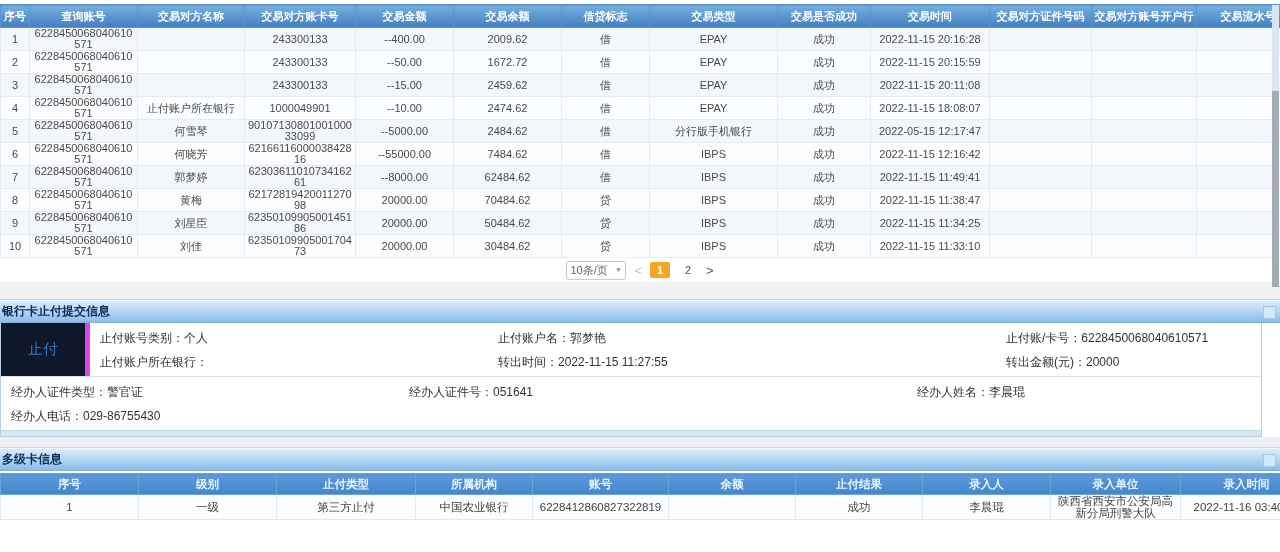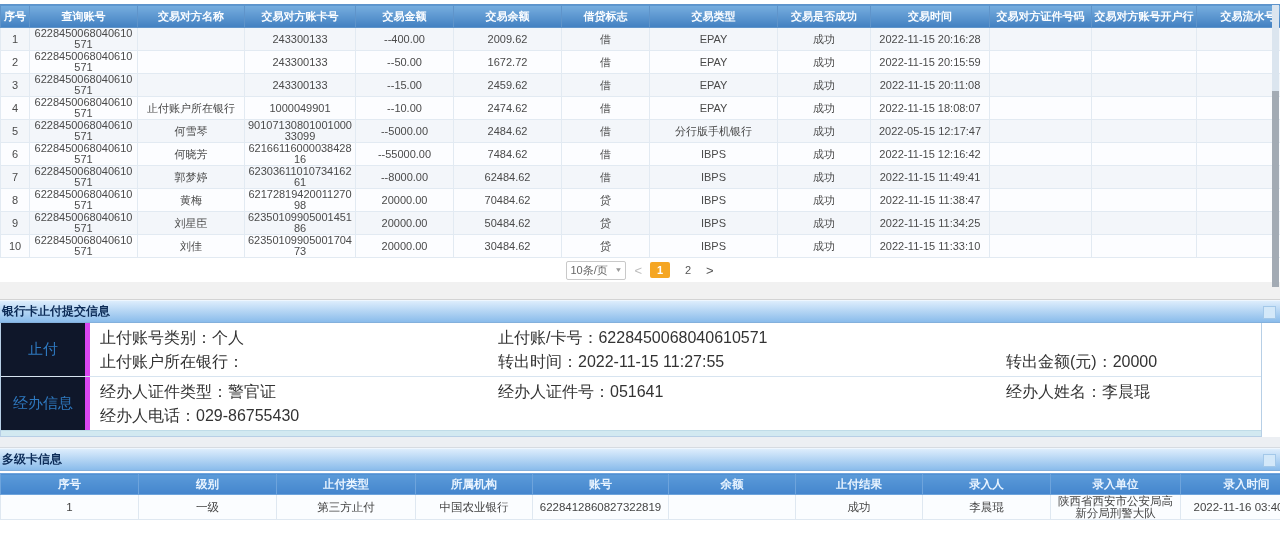--- a/index.html
+++ b/index.html
@@ -50,21 +50,21 @@
   }
   .collapse-box{position:absolute;right:4px;top:5px;width:11px;height:11px;background:#d3e8f9;border:1px solid #a3c8e9;}
 
   
   .panel{width:1260px;border:1px solid #b7cfe6;border-top:none;background:#fff;}
   .block{display:flex;}
   .block-label{width:84px;background:#0f172a;color:#2e79c0;display:flex;align-items:center;justify-content:center;
     font-size:15px;border-right:5px solid #d946ef;flex:none;}
   .block-content{flex:1;padding:3px 0 2px;}
   .field-row{display:flex;min-height:24px;align-items:center;}
-  .field-cell{font-size:16px;color:#333;padding-left:10px;white-space:nowrap;overflow:hidden;}
+  .field-cell{font-size:12px;color:#333;padding-left:10px;white-space:nowrap;overflow:hidden;}
   .field-cell:nth-child(1){width:388px;flex:none;}
   .field-cell:nth-child(2){width:498px;flex:none;}
   .field-cell:nth-child(3){flex:1;}
   .reason{font-size:12px;color:#333;padding:3px 10px 5px;line-height:16px;}
   .block-divider{border-top:1px solid #d7e4f0;}
   .panel-foot{height:5px;background:#d2e9f1;border-top:1px solid #c0dce8;}
   .strip-blue{height:10px;background:#eceff3;border-bottom:1px solid #d6dbe1;}
 
   
   .ml-spacer{height:2px;}
@@ -280,33 +280,33 @@
   <span class="collapse-box"></span>
 </div>
 
 <div class="panel">
   <div class="block">
     <div class="block-label">止付</div>
     <div class="block-content">
       <div>
           <div class="field-row">
             <div class="field-cell">止付账号类别：个人</div>
+            <div class="field-cell">止付账户名：郭梦艳</div>
             <div class="field-cell">止付账/卡号：6228450068040610571</div>
           </div>
           <div class="field-row">
             <div class="field-cell">止付账户所在银行：</div>
             <div class="field-cell">转出时间：2022-11-15 11:27:55</div>
             <div class="field-cell">转出金额(元)：20000</div>
           </div>
         </div>
     </div>
   </div>
   <div class="block-divider"></div>
   <div class="block">
-    <div class="block-label">经办信息</div>
     <div class="block-content">
       <div>
           <div class="field-row">
             <div class="field-cell">经办人证件类型：警官证</div>
             <div class="field-cell">经办人证件号：051641</div>
             <div class="field-cell">经办人姓名：李晨琨</div>
           </div>
           <div class="field-row">
             <div class="field-cell">经办人电话：029-86755430</div>
             <div class="field-cell"></div>

